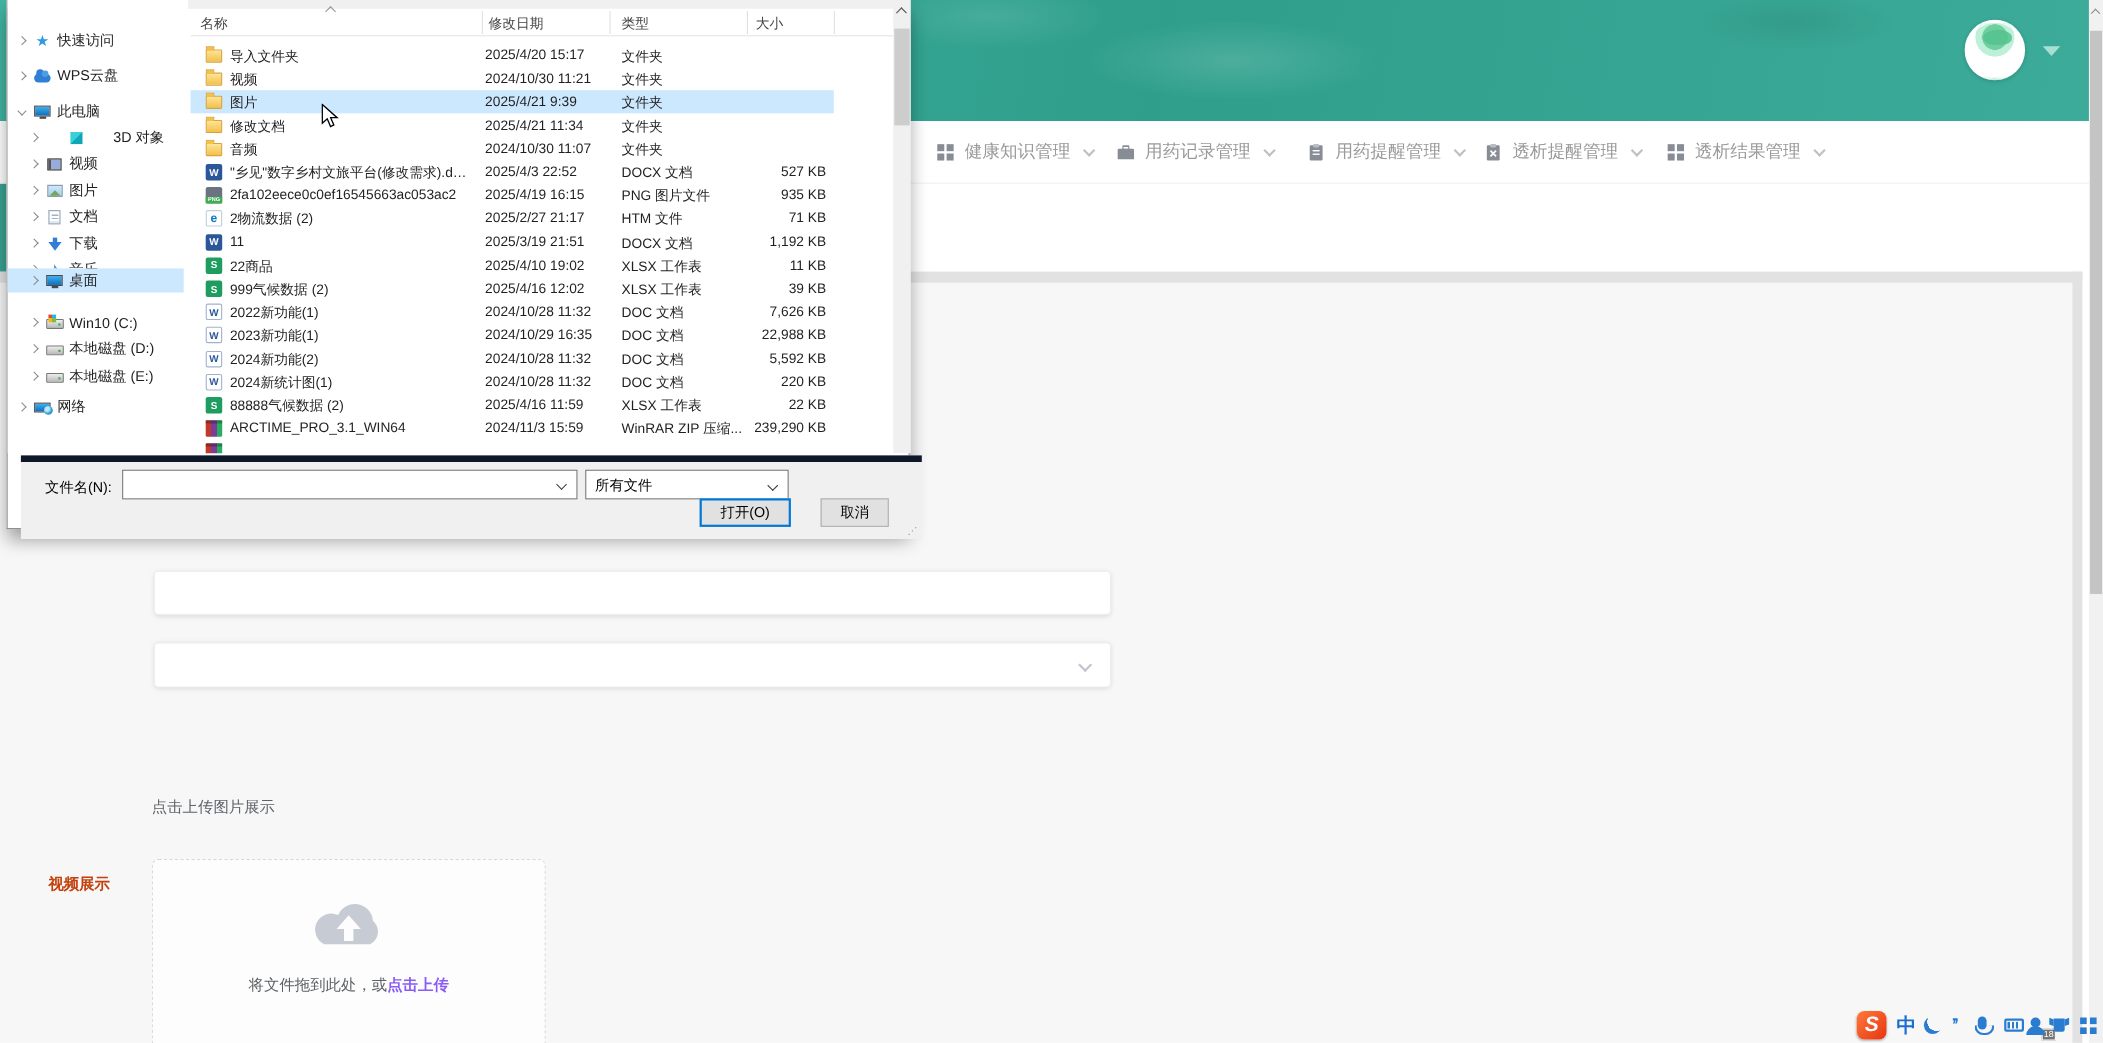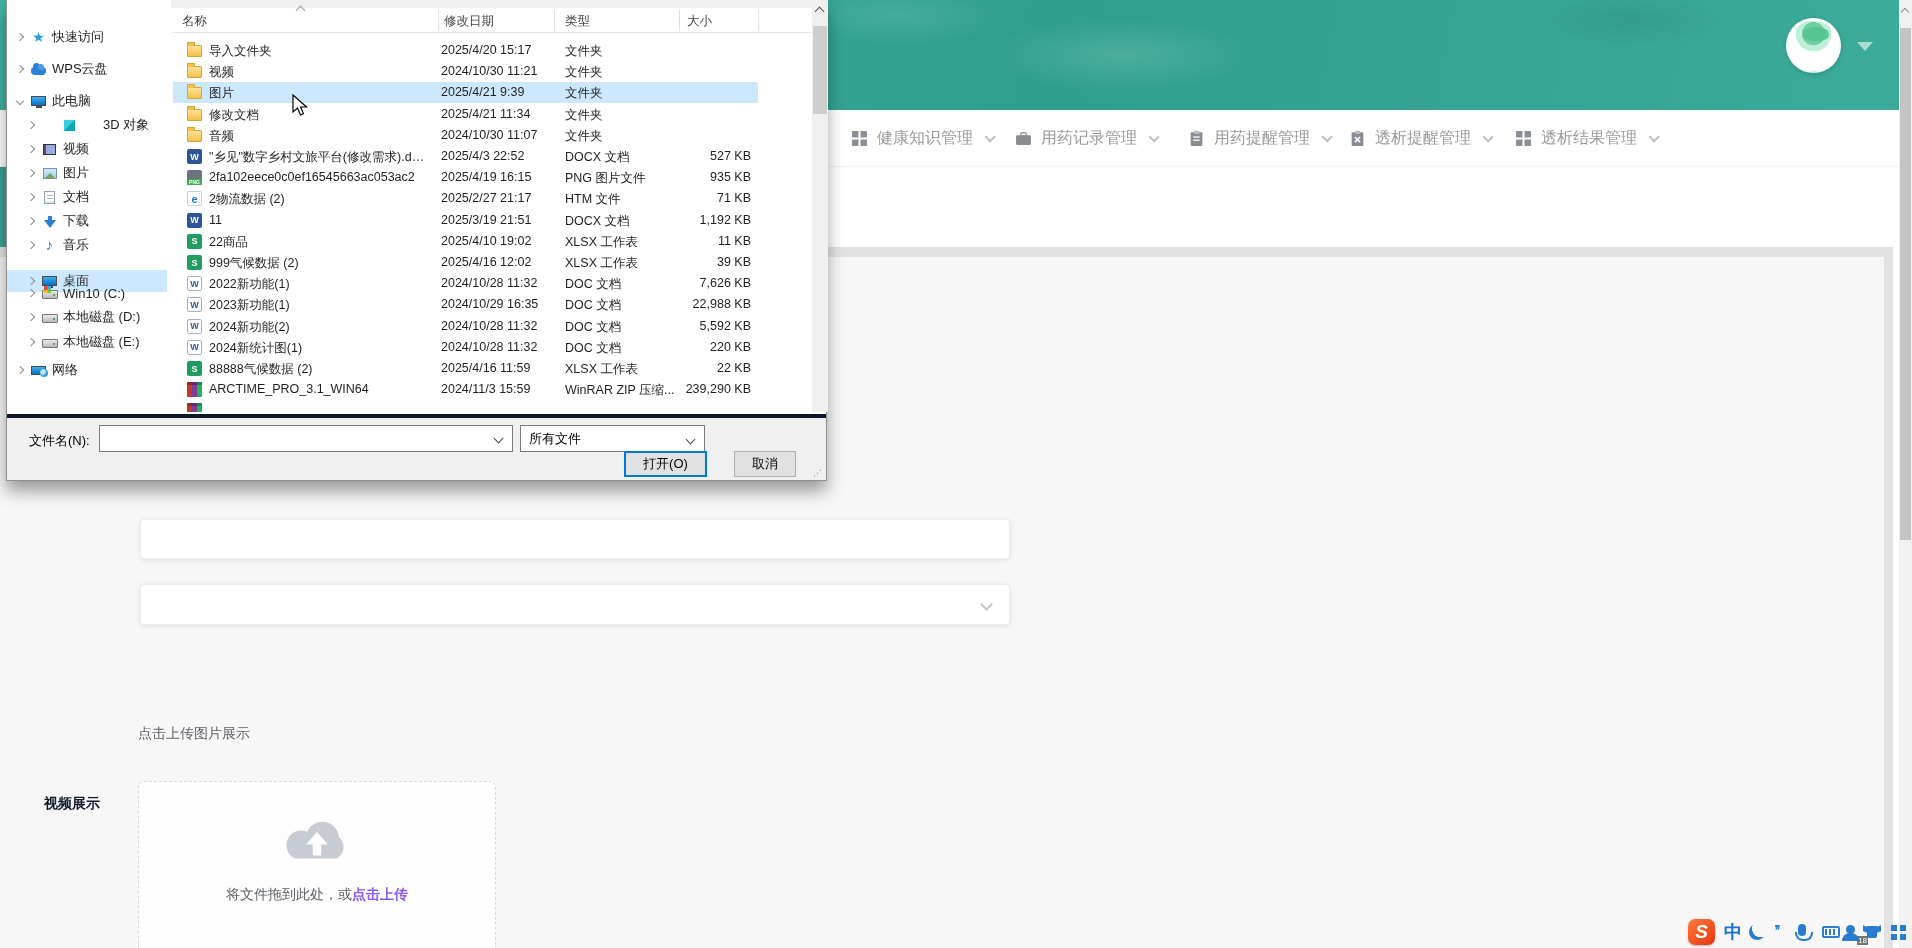--- a/index.html
+++ b/index.html
@@ -35,21 +35,21 @@
     border-top:10px solid #e2e2e2; border-right:9px solid #e2e2e2; }
 
   .ghost-input { position:absolute; left:140px; width:870px; background:#fff; border:1px solid #eceef1;
     border-radius:4px; box-shadow:0 1px 5px rgba(0,0,0,.10); }
   .gi-1 { top:262px; height:40px; }
   .gi-2 { top:327px; height:41px; }
   .gi-chev { position:absolute; right:18px; top:15px; width:9px; height:9px;
     border-right:2px solid #c0c4cc; border-bottom:2px solid #c0c4cc; transform:rotate(45deg); }
   .image-hint { position:absolute; left:138px; top:468px; color:#5f6368; font-size:14px; }
 
-  .form-label { position:absolute; left:44px; color:#0f172a; font-size:14px; font-weight:bold; }
+  .form-label { position:absolute; left:44px; color:#c2410c; font-size:14px; font-weight:bold; }
   .dropzone { position:absolute; left:138px; top:524px; width:358px; height:178px; background:#fdfdfd;
     border:1px dashed #d9d9d9; border-radius:6px; text-align:center; cursor:pointer; }
   .dropzone .cloud { margin-top:32px; }
   .dz-text { color:#5e6266; font-size:14px; margin-top:14px; }
   .dz-link { color:#8b5cf6;font-weight:bold; }
 
   
   .fdialog { position:absolute; left:6px; top:0; width:821px; height:481px; background:#fff;
     border:1px solid #8f8f8f; border-top:none; box-shadow:0 10px 16px rgba(0,0,0,.38); }
   .fd-topstrip { position:absolute; left:0; top:0; width:100%; height:8px; background:#f0f0f0; }
@@ -128,21 +128,21 @@
   .fi-rar  { background:linear-gradient(90deg,#c0392b 0 34%,#7d3c98 34% 67%,#27ae60 67%); border-radius:1px; }
   .fi-rar::before { content:""; position:absolute; left:0; top:0; width:100%; height:3px; background:rgba(0,0,0,.25); }
 
   
   .fd-scroll { position:absolute; left:805px; top:0; width:16px; height:412px; background:#f0f0f0; }
   .fd-scroll .arrow { position:absolute; left:4px; top:8px; width:7px; height:7px;
     border-left:1.6px solid #505050; border-top:1.6px solid #505050; transform:rotate(45deg); }
   .fd-thumb { position:absolute; left:1px; top:26px; width:14px; height:88px; background:#cdcdcd; }
 
   
-  .fd-footer { position:absolute; left:0; top:414px; width:819px; height:66px; background:#f0f0f0; border-top:4px solid #0f172a; }
+  .fd-footer { position:absolute; left:12px; top:414px; width:819px; height:76px; background:#f0f0f0; border-top:6px solid #0f172a; }
   .fn-label { position:absolute; left:22px; top:14px; font-size:13px; color:#000; }
   .fn-input { position:absolute; left:92px; top:7px; width:414px; height:27px; background:#fff;
     border:1px solid #7a7a7a; font-size:13px; padding:0 20px 0 6px; outline:none; }
   .fn-combochev { position:absolute; left:488px; top:17px; width:7px; height:7px;
     border-right:1.4px solid #444; border-bottom:1.4px solid #444; transform:rotate(45deg); }
   .ft-select { position:absolute; left:513px; top:7px; width:185px; height:27px; background:#fff;
     border:1px solid #7a7a7a; font-size:13px; color:#000; display:flex; align-items:center; padding-left:8px; cursor:pointer; }
   .ft-select .sel-chev { position:absolute; right:10px; top:10px; width:7px; height:7px;
     border-right:1.4px solid #444; border-bottom:1.4px solid #444; transform:rotate(45deg); }
   .btn { position:absolute; top:33px; height:26px; background:#e1e1e1; font-size:13px; color:#000;
@@ -326,21 +326,21 @@
         </span>
         <span class="sd-label">下载</span>
       </div>
       <div class="sd-item child" style="top: 234px;">
         <span class="chev right"></span>
         <span class="sd-ico">
           <span class="si si-note">♪</span>
         </span>
         <span class="sd-label">音乐</span>
       </div>
-      <div class="sd-item child selected" style="top: 270px;">
+      <div class="sd-item child selected" style="top: 244px;">
         <span class="chev right"></span>
         <span class="sd-ico">
           <span class="si si-desktop"></span>
         </span>
         <span class="sd-label">桌面</span>
       </div>
       <div class="sd-item child" style="top: 282px;">
         <span class="chev right"></span>
         <span class="sd-ico">
           <span class="si si-drivec"></span>

